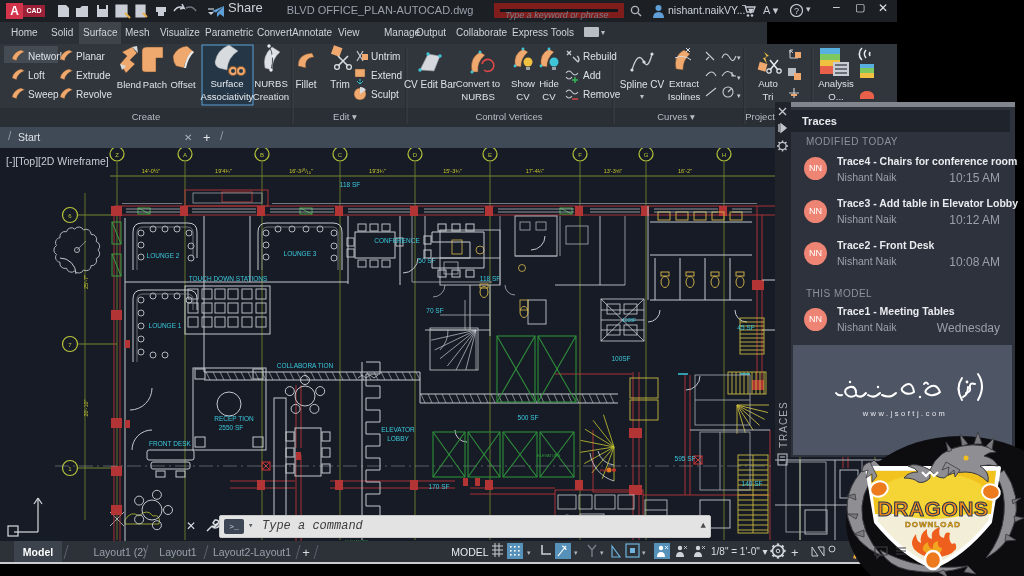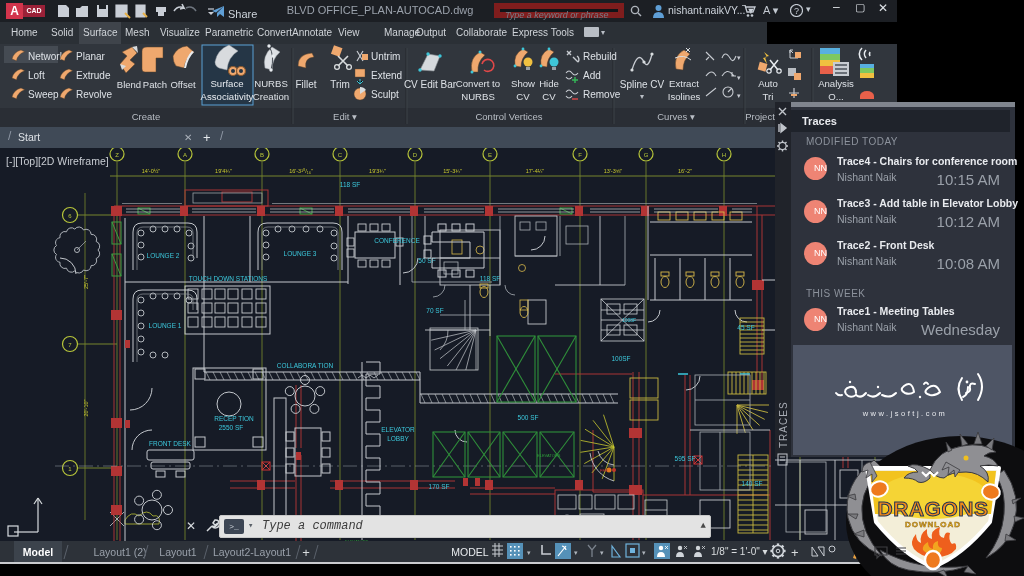--- a/index.html
+++ b/index.html
@@ -3,21 +3,21 @@
 <style>
 *{margin:0;padding:0;box-sizing:border-box}
 html,body{width:1024px;height:576px;background:#000;overflow:hidden;font-family:"Liberation Sans",sans-serif}
 #stage{position:absolute;left:0;top:0;width:1024px;height:576px;background:#000}
 .abs{position:absolute}
 
 #titlebar{left:0;top:0;width:897px;height:22px;background:#1c1f24;color:#c3c9d1}
 #logoA{left:6px;top:3px;width:17px;height:16px;background:#d2344c;color:#fff;font-weight:bold;font-size:12px;text-align:center;line-height:16px}
 #logoCAD{left:23px;top:5px;width:22px;height:12px;background:#9b2138;color:#fff;font-weight:bold;font-size:7px;text-align:center;line-height:12px}
 .qat{top:3px;height:16px;color:#c9ced6}
-#share{left:228px;top:8px;font-size:11px;color:#cdd3da}
+#share{left:228px;top:0;font-size:13px;color:#cdd3da}
 #fname{left:280px;top:4px;width:200px;white-space:nowrap;font-size:11px;color:#9aa1ab;text-align:center}
 #searchbox{left:494px;top:3px;width:130px;height:15px;background:#111418;border:6px solid #7f1d1d;color:#767d88;font-style:italic;font-size:9px;line-height:13px;padding-left:5px}
 #user{left:668px;top:4px;font-size:10.5px;color:#ccd2da}
 .winbtn{top:2px;font-size:12px;color:#dfe3e8}
 
 #ribtabs{left:0;top:22px;width:767px;height:22px;background:#2b3036;color:#d0d4d9;font-size:10px}
 .rtab{position:absolute;top:0;height:22px;line-height:22px;padding:0 4px}
 .rtab.active{background:#3f444b}
 
 #ribbon{left:0;top:44px;width:897px;height:83px;background:#31363d}
@@ -28,24 +28,24 @@
 #canvas{left:0;top:148px;width:897px;height:393px;background:#161b26}
 
 #cmdbar{left:219px;top:515px;width:492px;height:23px;background:#e3e3e3;border:1px solid #c9c9c9;border-radius:2px;color:#3c3c3c;font-family:"Liberation Mono",monospace;font-size:12px;font-style:italic;line-height:21px}
 #whiteline{left:0;top:562px;width:897px;height:2px;background:#c9cbce}
 
 #palgrip{left:775px;top:102px;width:16px;height:355px;background:#20232a}
 #palette{left:791px;top:102px;width:224px;height:355px;background:#2e323c}
 #paltop{left:791px;top:102px;width:224px;height:5px;background:#80858e}
 #paltitle{left:791px;top:110px;width:219px;height:22px;background:#1f232b;color:#e8eaee;font-size:11px;font-weight:bold;line-height:22px;padding-left:11px}
 .psect{position:absolute;left:806px;font-size:10px;color:#8d939d;letter-spacing:.5px}
-.avatar{position:absolute;left:804px;width:23px;height:23px;border-radius:50%;background:#ee8474;color:#fff;font-size:9px;text-align:right;line-height:23px}
+.avatar{position:absolute;left:804px;width:23px;height:23px;border-radius:50%;background:#ee8474;color:#fff;font-size:9px;text-align:center;line-height:23px}
 .ptitle{position:absolute;left:837px;font-size:10.5px;font-weight:bold;color:#e9ebef}
 .psub{position:absolute;left:837px;font-size:10.5px;color:#9aa0a9}
-.ptime{position:absolute;font-size:15px;color:#9aa0a9;right:24px;text-align:left}
+.ptime{position:absolute;font-size:12px;color:#9aa0a9;right:24px;text-align:left}
 #pallight{left:793px;top:345px;width:219px;height:110px;background:#4e5565}
 </style></head><body>
 <div id="stage">
 
   <div class="abs" id="titlebar"></div>
   <div class="abs" id="logoA">A</div>
   <div class="abs" id="logoCAD">CAD</div>
   <svg class="abs qat" style="left:56px" width="170" height="16" viewBox="0 0 170 16">
     <g stroke="#c9ced6" fill="none" stroke-width="1.2">
       <path d="M2,2 h8 l3,3 v9 h-11 z" fill="#c9ced6" stroke="none"></path>
@@ -1044,21 +1044,21 @@
   <div class="psub" style="top:171px">Nishant Naik</div>
   <div class="ptime" style="top:171px;right:24px">10:15 AM</div>
   <div class="avatar" style="top:200px">NN</div>
   <div class="ptitle" style="top:197px">Trace3 - Add table in Elevator Lobby</div>
   <div class="psub" style="top:213px">Nishant Naik</div>
   <div class="ptime" style="top:213px">10:12 AM</div>
   <div class="avatar" style="top:242px">NN</div>
   <div class="ptitle" style="top:239px">Trace2 - Front Desk</div>
   <div class="psub" style="top:255px">Nishant Naik</div>
   <div class="ptime" style="top:255px">10:08 AM</div>
-  <div class="abs psect" style="top:288px">THIS WEEK</div>
+  <div class="abs psect" style="top:288px">THIS MODEL</div>
   <div class="avatar" style="top:308px">NN</div>
   <div class="ptitle" style="top:305px">Trace1 - Meeting Tables</div>
   <div class="psub" style="top:321px">Nishant Naik</div>
   <div class="ptime" style="top:321px">Wednesday</div>
   <div class="abs" id="pallight"></div>
   <div class="abs" id="jsoft"></div>
   <svg class="abs" style="left:775px;top:102px" width="16" height="370" viewBox="0 0 16 370">
       <g stroke="#c2c6cc" stroke-width="1.4" fill="none">
         <path d="M4,6 l7,7 m0,-7 l-7,7"></path>
         <path d="M4,22 v8 m2,-8 l5,4 -5,4 z" fill="#c2c6cc"></path>

